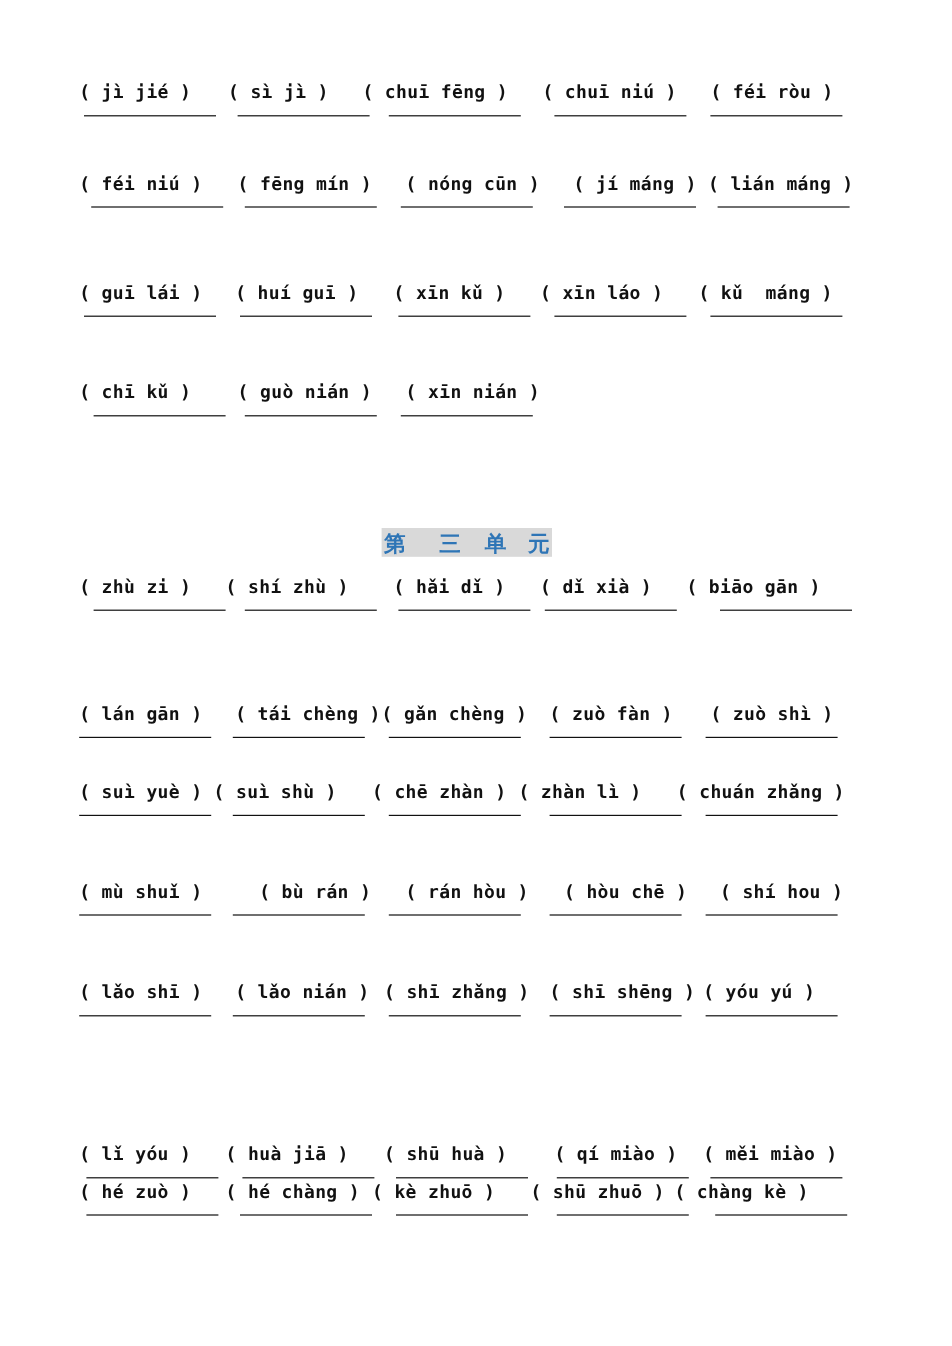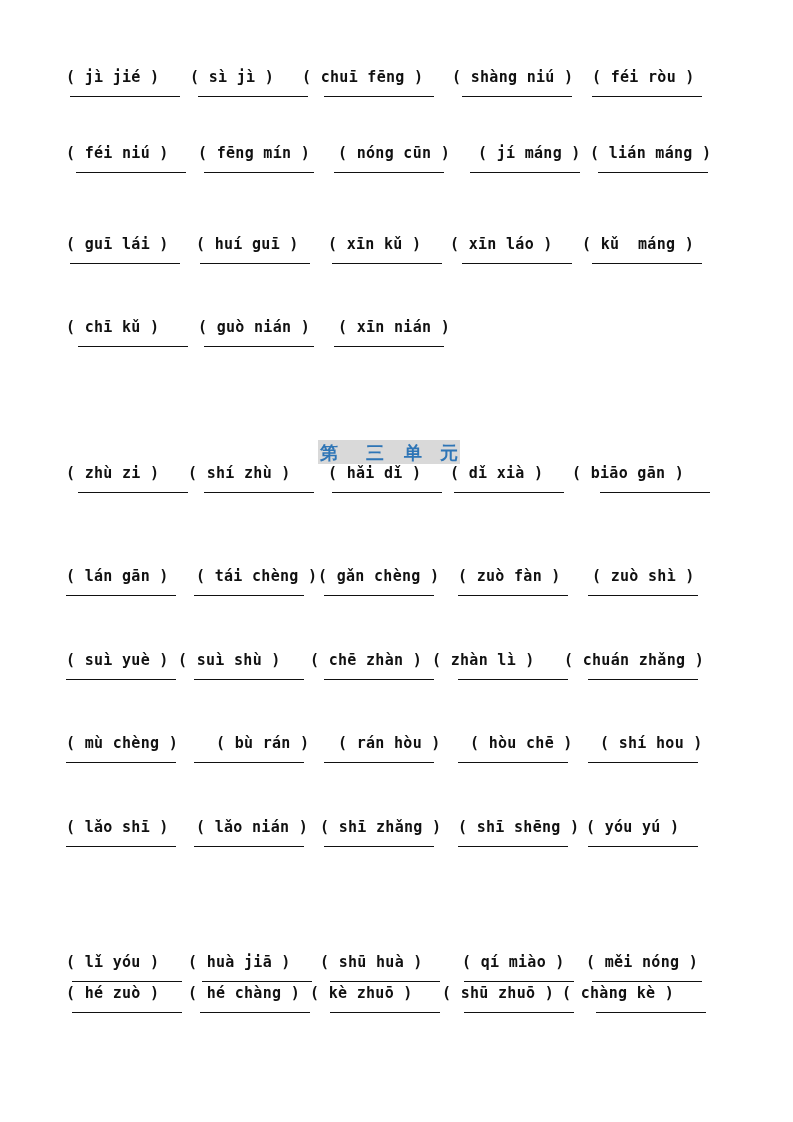--- a/index.html
+++ b/index.html
@@ -27,21 +27,21 @@
       </div>
     <div class="cell" style="left:124px">
         <span class="pinyin">( sì jì )</span>
         <div class="blank" style="left:8px;width:110px"></div>
       </div>
     <div class="cell" style="left:236px">
         <span class="pinyin">( chuī fēng )</span>
         <div class="blank" style="left:22px;width:110px"></div>
       </div>
     <div class="cell" style="left:386px">
-        <span class="pinyin">( shàng niú )</span>
+        <span class="pinyin">( chuī niú )</span>
         <div class="blank" style="left:10px;width:110px"></div>
       </div>
     <div class="cell" style="left:526px">
         <span class="pinyin">( féi ròu )</span>
         <div class="blank" style="left:0px;width:110px"></div>
       </div>
   </div>
 
   <div class="row" style="top:134px">
     <div class="cell" style="left:0">
@@ -104,21 +104,21 @@
       </div>
   </div>
 
   <div class="heading">
     <span style="left:2px">第</span>
     <span style="left:48px">三</span>
     <span style="left:86px">单</span>
     <span style="left:122px">元</span>
   </div>
 
-  <div class="row" style="top:454px">
+  <div class="row" style="top:470px">
     <div class="cell" style="left:0">
         <span class="pinyin">( zhù zi )</span>
         <div class="blank" style="left:12px;width:110px"></div>
       </div>
     <div class="cell" style="left:122px">
         <span class="pinyin">( shí zhù )</span>
         <div class="blank" style="left:16px;width:110px"></div>
       </div>
     <div class="cell" style="left:262px">
         <span class="pinyin">( hǎi dǐ )</span>
@@ -127,21 +127,21 @@
     <div class="cell" style="left:384px">
         <span class="pinyin">( dǐ xià )</span>
         <div class="blank" style="left:4px;width:110px"></div>
       </div>
     <div class="cell" style="left:506px">
         <span class="pinyin">( biāo gān )</span>
         <div class="blank" style="left:28px;width:110px"></div>
       </div>
   </div>
 
-  <div class="row" style="top:557px">
+  <div class="row" style="top:576px">
     <div class="cell" style="left:0">
         <span class="pinyin">( lán gān )</span>
         <div class="blank" style="left:0px;width:110px"></div>
       </div>
     <div class="cell" style="left:130px">
         <span class="pinyin">( tái chèng )</span>
         <div class="blank" style="left:-2px;width:110px"></div>
       </div>
     <div class="cell" style="left:252px">
         <span class="pinyin">( gǎn chèng )</span>
@@ -175,21 +175,21 @@
         <div class="blank" style="left:26px;width:110px"></div>
       </div>
     <div class="cell" style="left:498px">
         <span class="pinyin">( chuán zhǎng )</span>
         <div class="blank" style="left:24px;width:110px"></div>
       </div>
   </div>
 
   <div class="row" style="top:724px">
     <div class="cell" style="left:0">
-        <span class="pinyin">( mù chèng )</span>
+        <span class="pinyin">( mù shuǐ )</span>
         <div class="blank" style="left:0px;width:110px"></div>
       </div>
     <div class="cell" style="left:150px">
         <span class="pinyin">( bù rán )</span>
         <div class="blank" style="left:-22px;width:110px"></div>
       </div>
     <div class="cell" style="left:272px">
         <span class="pinyin">( rán hòu )</span>
         <div class="blank" style="left:-14px;width:110px"></div>
       </div>
@@ -237,21 +237,21 @@
       </div>
     <div class="cell" style="left:254px">
         <span class="pinyin">( shū huà )</span>
         <div class="blank" style="left:10px;width:110px"></div>
       </div>
     <div class="cell" style="left:396px">
         <span class="pinyin">( qí miào )</span>
         <div class="blank" style="left:2px;width:110px"></div>
       </div>
     <div class="cell" style="left:520px">
-        <span class="pinyin">( měi nóng )</span>
+        <span class="pinyin">( měi miào )</span>
         <div class="blank" style="left:6px;width:110px"></div>
       </div>
   </div>
 
   <div class="row" style="top:974px">
     <div class="cell" style="left:0">
         <span class="pinyin">( hé zuò )</span>
         <div class="blank" style="left:6px;width:110px"></div>
       </div>
     <div class="cell" style="left:122px">

